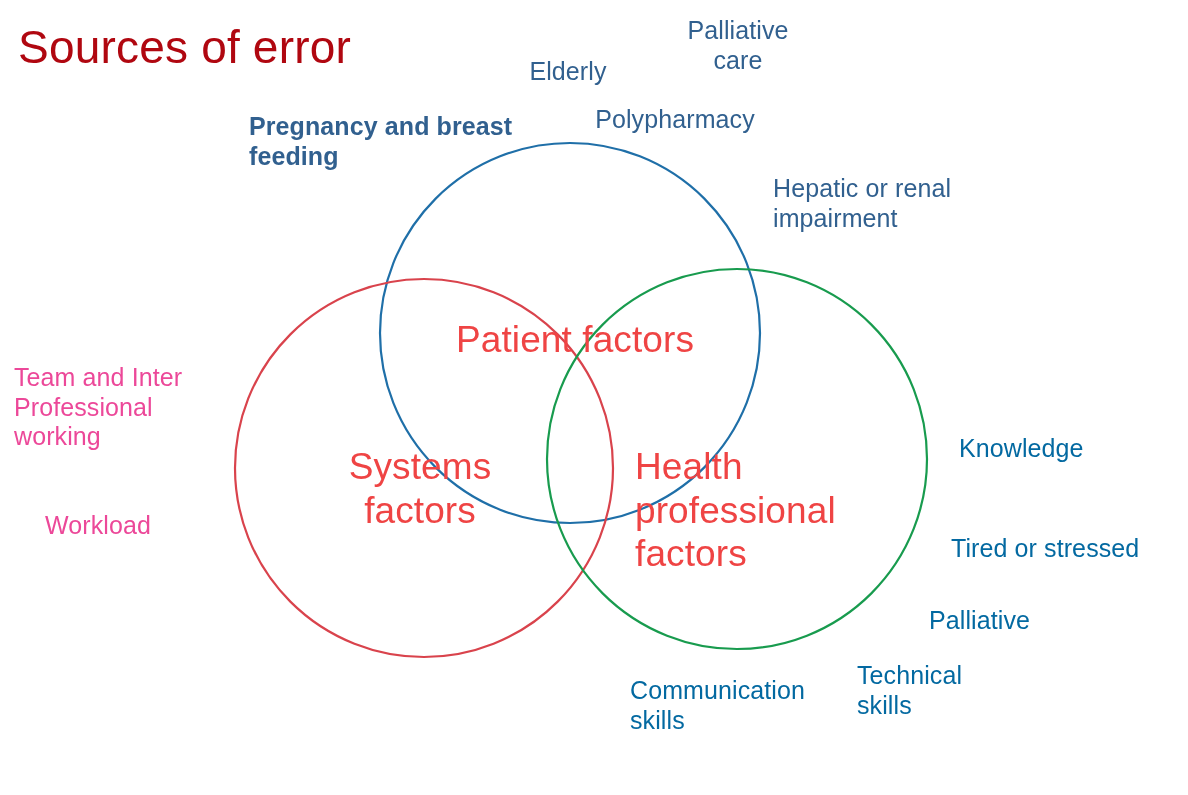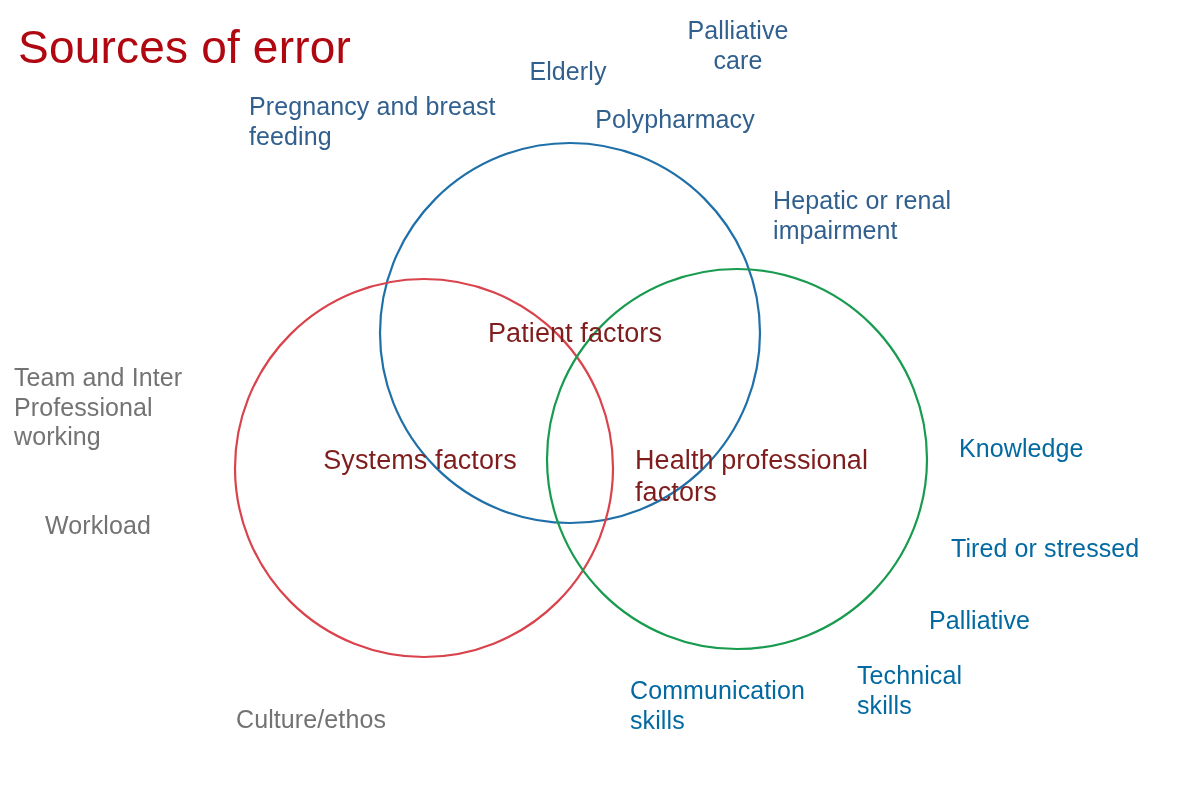--- a/index.html
+++ b/index.html
@@ -37,32 +37,32 @@
   #page-title {
     font-size: 46px;
     color: #B00710;
     font-weight: 400;
     left: 18px;
     top: 20px;
     letter-spacing: 0.2px;
   }
   
   .core-label {
-    font-size: 27px;
-    color: #7f1d1d;
+    font-size: 37px;
+    color: #ef4444;
   }
   
   .blue-label {
     font-size: 25px;
     color: #31608F;
   }
   
   .red-label {
     font-size: 25px;
-    color: #737373;
+    color: #ec4899;
   }
   
   .green-label {
     font-size: 25px;
     color: #0369a1;
   }
   .ta-center { text-align: center; }
   .ta-left   { text-align: left; }
 </style>
 </head>
@@ -84,36 +84,35 @@
 
   <div class="lbl core-label ta-left" style="left:635px; top:445px; width:270px;">Health professional
 factors</div>
 
   <div class="lbl blue-label ta-center" style="left:508px; top:57px; width:120px;">Elderly</div>
 
   <div class="lbl blue-label ta-center" style="left:668px; top:16px; width:140px;">Palliative
 care</div>
 
 
-  <div class="lbl blue-label ta-left" style="left:249px; top:92px; width:300px;">Pregnancy and breast
+  <div class="lbl blue-label ta-left" style="left:249px; top:112px; width:300px;font-weight:bold;">Pregnancy and breast
 feeding</div>
 
   <div class="lbl blue-label ta-center" style="left:575px; top:105px; width:200px;">Polypharmacy</div>
 
-  <div class="lbl blue-label ta-left" style="left:773px; top:174px; width:250px;margin-top:12px;">Hepatic or renal
+  <div class="lbl blue-label ta-left" style="left:773px; top:174px; width:250px;">Hepatic or renal
 impairment</div>
 
   <div class="lbl red-label ta-left" style="left:14px; top:363px; width:215px;">Team and Inter
 Professional
 working</div>
 
   <div class="lbl red-label ta-left" style="left:45px; top:511px; width:200px;">Workload</div>
 
 
-  <div class="lbl red-label ta-left" style="left:236px; top:705px; width:250px;">Culture/ethos</div>
 
   <div class="lbl green-label ta-left" style="left:959px; top:434px; width:220px;">Knowledge</div>
 
   <div class="lbl green-label ta-left" style="left:951px; top:534px; width:240px;">Tired or stressed</div>
 
   <div class="lbl green-label ta-left" style="left:929px; top:606px; width:220px;">Palliative</div>
 
   <div class="lbl green-label ta-left" style="left:857px; top:661px; width:170px;">Technical
 skills</div>
 

